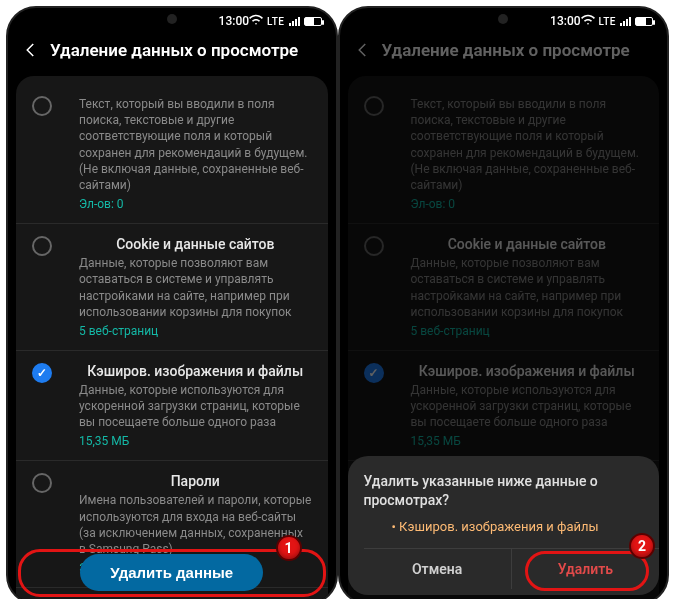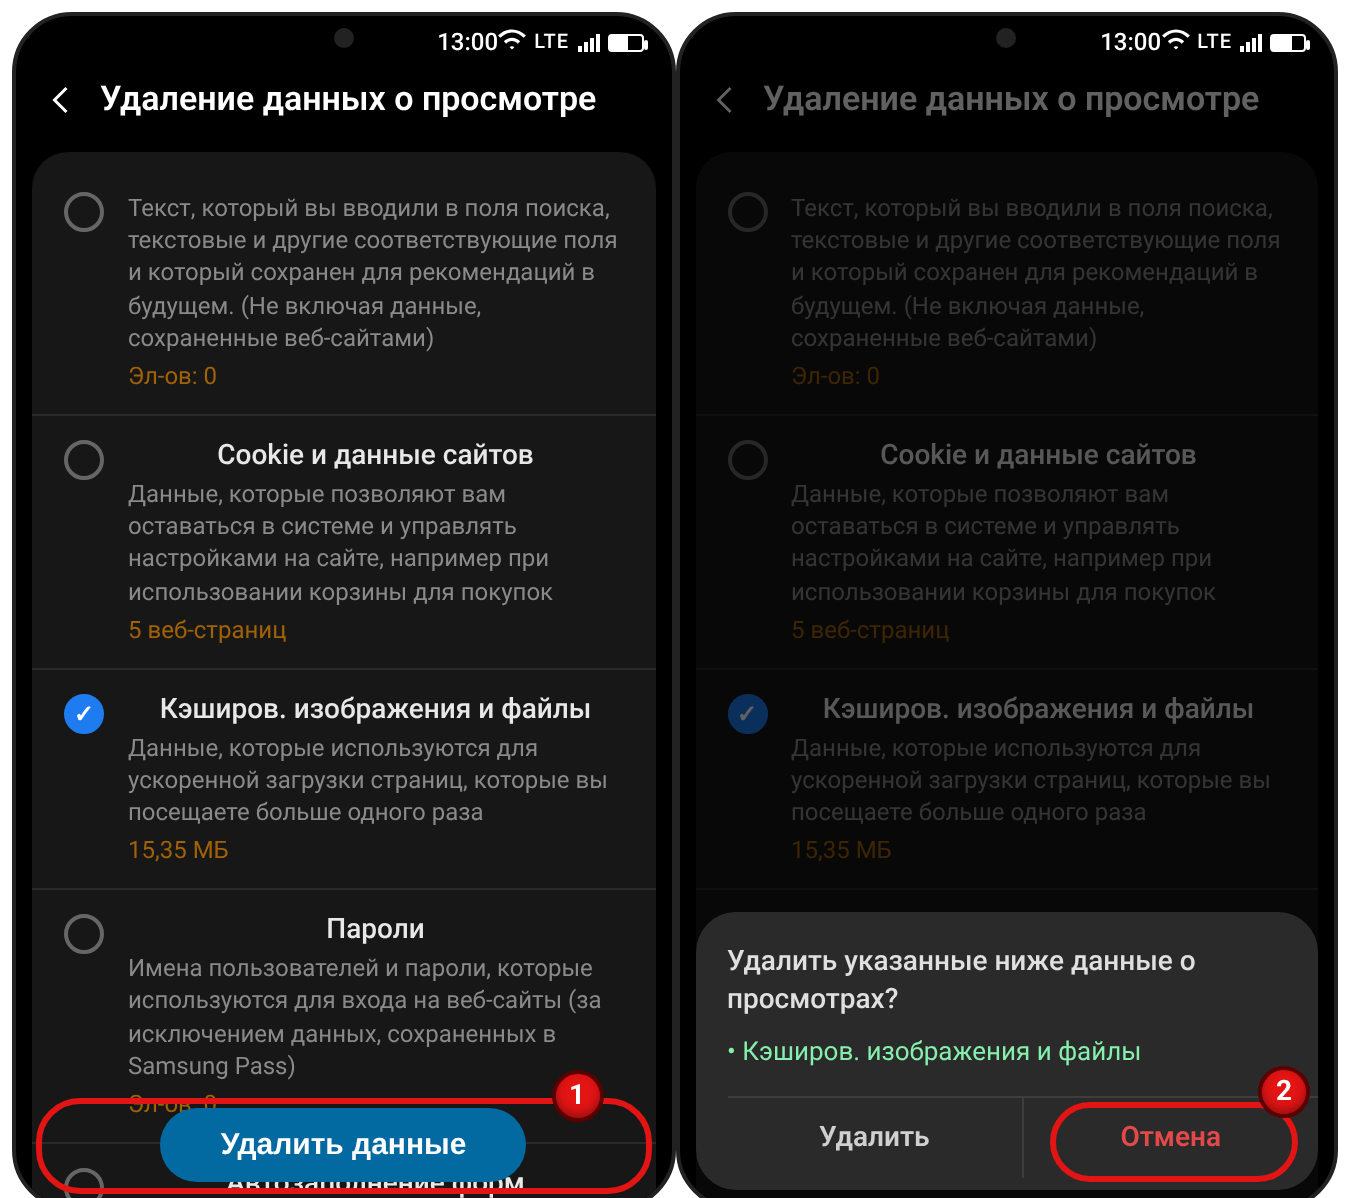--- a/index.html
+++ b/index.html
@@ -68,39 +68,39 @@
   .title { font-size:17px; font-weight:600;text-align:right; }
   .content {
     flex:1;
     margin: 0 8px;
     background:#171717;
     border-radius:18px 18px 0 0;
     padding: 8px 0 70px 0;
     overflow:hidden;
   }
   .item {
-    display:flex; gap:12px;
+    display:flex; gap:27px;
     padding: 12px 16px;
     border-bottom:1px solid #2a2a2a;
   }
   .item:last-child{border-bottom:none}
   .radio {
     flex:0 0 20px; width:20px;height:20px;
     border:2px solid #666; border-radius:50%;
     margin-top:0px;
     display:flex;align-items:center;justify-content:center;
   }
   .radio.checked { border-color:#1e7cf0; background:#1e7cf0; }
   .radio.checked::after{
     content:"✓"; color:#fff; font-size:12px; font-weight:700;
   }
   .item-body { flex:1; font-size:12px; }
   .item-title { color:#e8e8e8; font-size:14px; font-weight:500; margin-bottom:3px;text-align:center;}
   .item-desc { color:#8a8a8a; line-height:1.35; }
-  .item-count { color:#a16207; margin-top:4px; font-size:12px;}
+  .item-count { color:#14b8a6; margin-top:4px; font-size:12px;}
   .delete-bar {
     position:absolute; left:16px; right:16px; bottom:12px;
     display:flex; justify-content:center;
   }
   .delete-btn {
     background:#0369a1; color:#fff; font-weight:600;
     border:none; border-radius:22px;
     padding:10px 30px; font-size:15px;
   }
   .red-frame {
@@ -115,21 +115,21 @@
     box-shadow: inset 0 -2px 4px rgba(0,0,0,.3);
   }
   
   .sheet {
     position:absolute; left:8px; right:8px; bottom:8px;
     background:#2a2a2a; border-radius:20px;
     padding:16px 0 6px 16px;
     color:#e0e0e0;
   }
   .sheet-title { font-size:14px; font-weight:500; line-height:1.4; margin-bottom:8px;}
-  .sheet-item { font-size:13px; color:#86efac; margin-bottom:14px;}
+  .sheet-item { font-size:13px; color:#fdba74; margin-bottom:14px;margin-left:28px;}
   .sheet-actions {
     display:flex; border-top:1px solid #3d3d3d;
   }
   .sheet-actions > div {
     flex:1; text-align:center; padding:12px 0;
     font-size:14px; font-weight:600;
   }
   .sheet-actions > div:first-child { color:#d0d0d0; border-right:1px solid #3d3d3d;}
   .sheet-actions > div:last-child { color:#e24a4a; }
 </style>
@@ -277,21 +277,21 @@
           <div class="item-desc">Имена пользователей и пароли, которые используются для входа на веб-сайты (за исключением данных, сохраненных в Samsung Pass)</div>
           <div class="item-count">Эл-ов: 0</div>
         </div>
       </div>
     </div>
 
     <div class="sheet">
       <div class="sheet-title">Удалить указанные ниже данные о просмотрах?</div>
       <div class="sheet-item">• Кэширов. изображения и файлы</div>
       <div class="sheet-actions">
+        <div>Отмена</div>
         <div>Удалить</div>
-        <div>Отмена</div>
       </div>
     </div>
     <div class="red-frame" style="right:18px;bottom:12px;width:124px;height:40px"></div>
     <div class="badge" style="right:12px;bottom:44px">2</div>
   </div>
 
 </div>
 
 </body></html>

